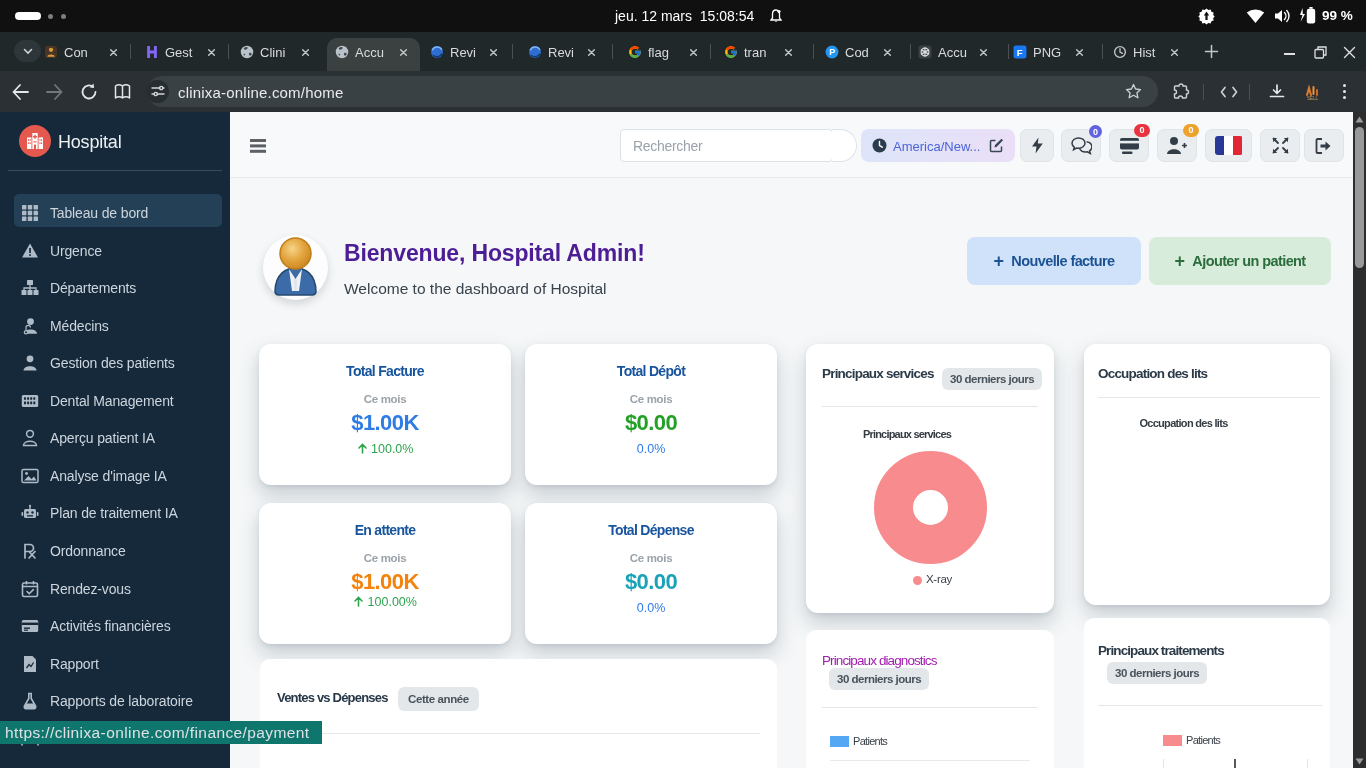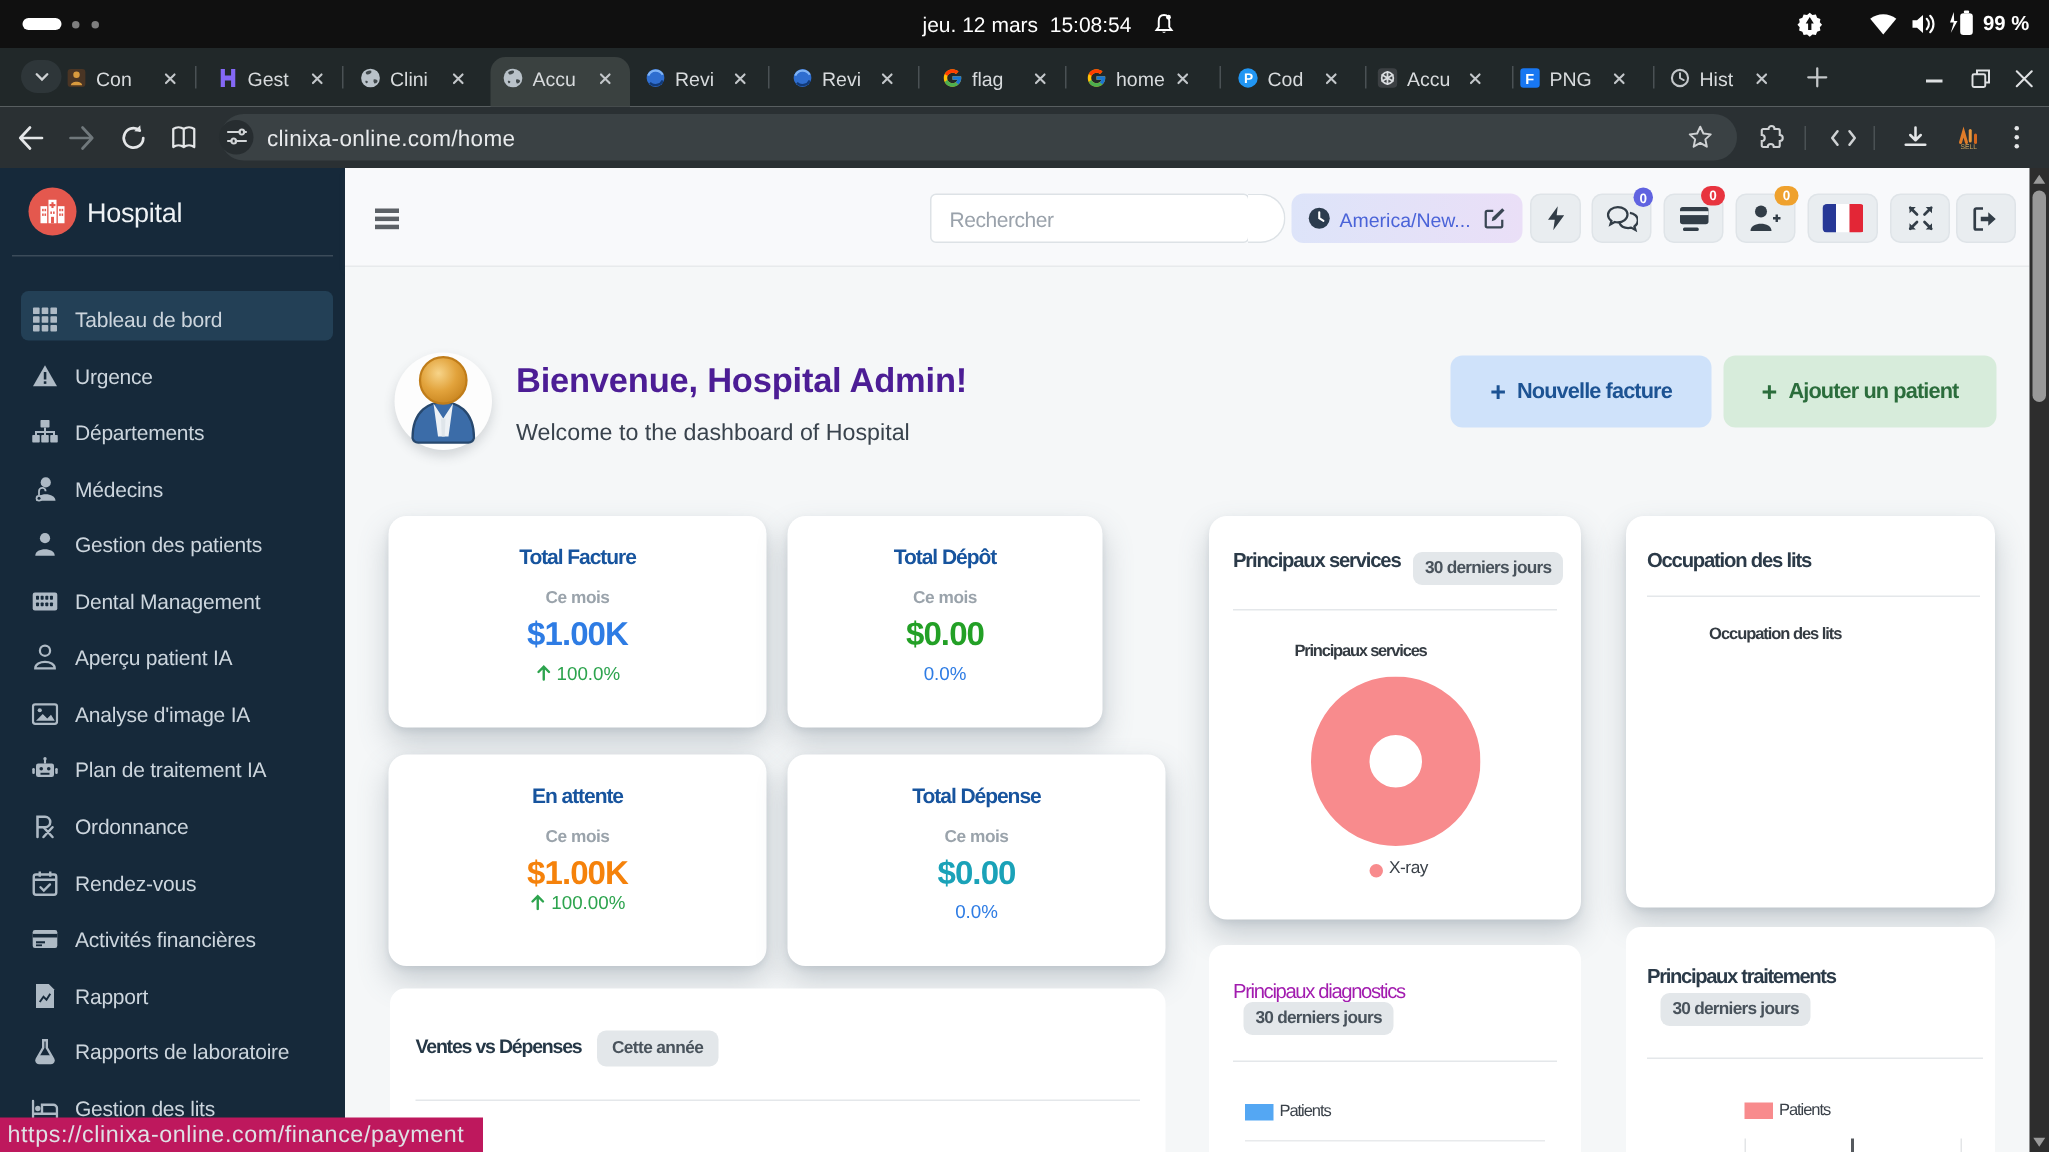--- a/index.html
+++ b/index.html
@@ -121,21 +121,21 @@
 <svg class="a" style="left:689px;top:48px" width="9" height="9" viewBox="0 0 11 11">
     <path d="M2 2 L9 9 M9 2 L2 9" stroke="#c3c7ca" stroke-width="1.7" stroke-linecap="round"></path>
   </svg>
 <div class="sep" style="left:710px"></div>
 <svg class="a" style="left:724px;top:45px" width="14" height="14" viewBox="0 0 48 48">
     <path fill="#FFC107" d="M43.6 20H42V20H24v8h11.3C33.7 32.7 29.2 36 24 36c-6.6 0-12-5.4-12-12s5.4-12 12-12c3.1 0 5.9 1.2 8 3l5.7-5.7C34 6.1 29.3 4 24 4 13 4 4 13 4 24s9 20 20 20 20-9 20-20c0-1.3-.1-2.7-.4-4z"></path>
     <path fill="#FF3D00" d="M6.3 14.7l6.6 4.8C14.7 15.1 18.9 12 24 12c3.1 0 5.9 1.2 8 3l5.7-5.7C34 6.1 29.3 4 24 4 16.3 4 9.7 8.3 6.3 14.7z"></path>
     <path fill="#4CAF50" d="M24 44c5.2 0 9.9-2 13.4-5.2l-6.2-5.2C29.2 35.1 26.7 36 24 36c-5.2 0-9.6-3.3-11.3-8l-6.5 5C9.5 39.6 16.2 44 24 44z"></path>
     <path fill="#1976D2" d="M43.6 20H42V20H24v8h11.3c-.8 2.2-2.2 4.2-4.1 5.6l6.2 5.2C37 39.2 44 34 44 24c0-1.3-.1-2.7-.4-4z"></path>
   </svg>
-<div class="a" style="left:744px;top:44.5px;color:#d8dbdd;font-size:13px;width:34px;overflow:hidden;white-space:nowrap">home</div>
+<div class="a" style="left:744px;top:44.5px;color:#d8dbdd;font-size:13px;width:34px;overflow:hidden;white-space:nowrap">tran</div>
 <svg class="a" style="left:784px;top:48px" width="9" height="9" viewBox="0 0 11 11">
     <path d="M2 2 L9 9 M9 2 L2 9" stroke="#c3c7ca" stroke-width="1.7" stroke-linecap="round"></path>
   </svg>
 <div class="sep" style="left:813px"></div>
 <svg class="a" style="left:825px;top:45px" width="14" height="14" viewBox="0 0 13 13">
     <circle cx="6.5" cy="6.5" r="6" fill="#2196f3"></circle>
     <text x="4" y="9.5" font-size="8.5" font-weight="bold" fill="#fff" font-family="Liberation Sans">P</text>
   </svg>
 <div class="a" style="left:845px;top:44.5px;color:#d8dbdd;font-size:13px;width:34px;overflow:hidden;white-space:nowrap">Cod</div>
 <svg class="a" style="left:883px;top:48px" width="9" height="9" viewBox="0 0 11 11">
@@ -511,21 +511,21 @@
 <div class="a" style="left:967px;top:237px;width:174px;height:48px;border-radius:8px;background:#cfe2fa;color:#1d5393;font-size:14.5px;font-weight:bold;letter-spacing:-.6px;display:flex;align-items:center;justify-content:center;gap:8px"><span style="font-size:18px;font-weight:bold">+</span>Nouvelle facture</div>
 <div class="a" style="left:1149px;top:237px;width:182px;height:48px;border-radius:8px;background:#d7ecdb;color:#2b6d3c;font-size:14.5px;font-weight:bold;letter-spacing:-.6px;display:flex;align-items:center;justify-content:center;gap:8px"><span style="font-size:18px;font-weight:bold">+</span>Ajouter un patient</div>
 <div class="card" style="left:259px;top:344px;width:252px;height:141px;text-align:center">
 <div style="margin-top:19px;color:#17549e;font-size:14px;font-weight:bold;letter-spacing:-.7px">Total Facture</div>
 <div style="margin-top:14px;color:#9aa3ab;font-size:11.5px;font-weight:bold;letter-spacing:-.3px">Ce mois</div>
 <div style="margin-top:5px;letter-spacing:-.6px;color:#2e7ce4;font-size:22px;font-weight:bold">$1.00K</div>
 <div style="margin-top:6px;color:#2da44e;font-size:12.5px"><svg style="vertical-align:-1px" width="11" height="11" viewBox="0 0 11 11">
         <path d="M5.5 10 V2 M2 5 L5.5 1.5 L9 5" fill="none" stroke="#2da44e" stroke-width="1.6" stroke-linecap="round"></path>
       </svg> 100.0%</div>
 </div>
-<div class="card" style="left:525px;top:344px;width:210px;height:141px;text-align:center">
+<div class="card" style="left:525px;top:344px;width:252px;height:141px;text-align:center">
 <div style="margin-top:19px;color:#17549e;font-size:14px;font-weight:bold;letter-spacing:-.7px">Total Dépôt</div>
 <div style="margin-top:14px;color:#9aa3ab;font-size:11.5px;font-weight:bold;letter-spacing:-.3px">Ce mois</div>
 <div style="margin-top:5px;letter-spacing:-.6px;color:#23a026;font-size:22px;font-weight:bold">$0.00</div>
 <div style="margin-top:6px;color:#2e7ce4;font-size:12.5px">0.0%</div>
 </div>
 <div class="card" style="left:259px;top:503px;width:252px;height:141px;text-align:center">
 <div style="margin-top:19px;color:#17549e;font-size:14px;font-weight:bold;letter-spacing:-.7px">En attente</div>
 <div style="margin-top:14px;color:#9aa3ab;font-size:11.5px;font-weight:bold;letter-spacing:-.3px">Ce mois</div>
 <div style="margin-top:5px;letter-spacing:-.6px;color:#f5820b;font-size:22px;font-weight:bold">$1.00K</div>
 <div style="margin-top:0;color:#2da44e;font-size:12.5px"><svg style="vertical-align:-1px" width="11" height="11" viewBox="0 0 11 11">
@@ -585,13 +585,13 @@
 
 <div class="a" style="left:1353px;top:112px;width:13px;height:656px;background:#2d2d2d"></div>
 <svg class="a" style="left:1355px;top:115px" width="9" height="9" viewBox="0 0 9 9">
     <path d="M4.5 1.5 L8.5 7.5 H0.5 Z" fill="#9a9a9a"></path>
   </svg>
 <div class="a" style="left:1355px;top:127px;width:9px;height:141px;border-radius:4.5px;background:#999"></div>
 <svg class="a" style="left:1355px;top:757px" width="9" height="9" viewBox="0 0 9 9">
     <path d="M4.5 7.5 L0.5 1.5 H8.5 Z" fill="#9a9a9a"></path>
   </svg>
 
-<div class="a" style="left:0;top:745px;width:322px;height:23px;background:#be185d;color:#dfe1e5;font-size:15.5px;display:flex;align-items:center;padding-left:5px;letter-spacing:.4px">https://clinixa-online.com/finance/payment</div>
+<div class="a" style="left:0;top:721px;width:322px;height:23px;background:#0f766e;color:#dfe1e5;font-size:15.5px;display:flex;align-items:center;padding-left:5px;letter-spacing:.4px">https://clinixa-online.com/finance/payment</div>
 
 </body></html>

